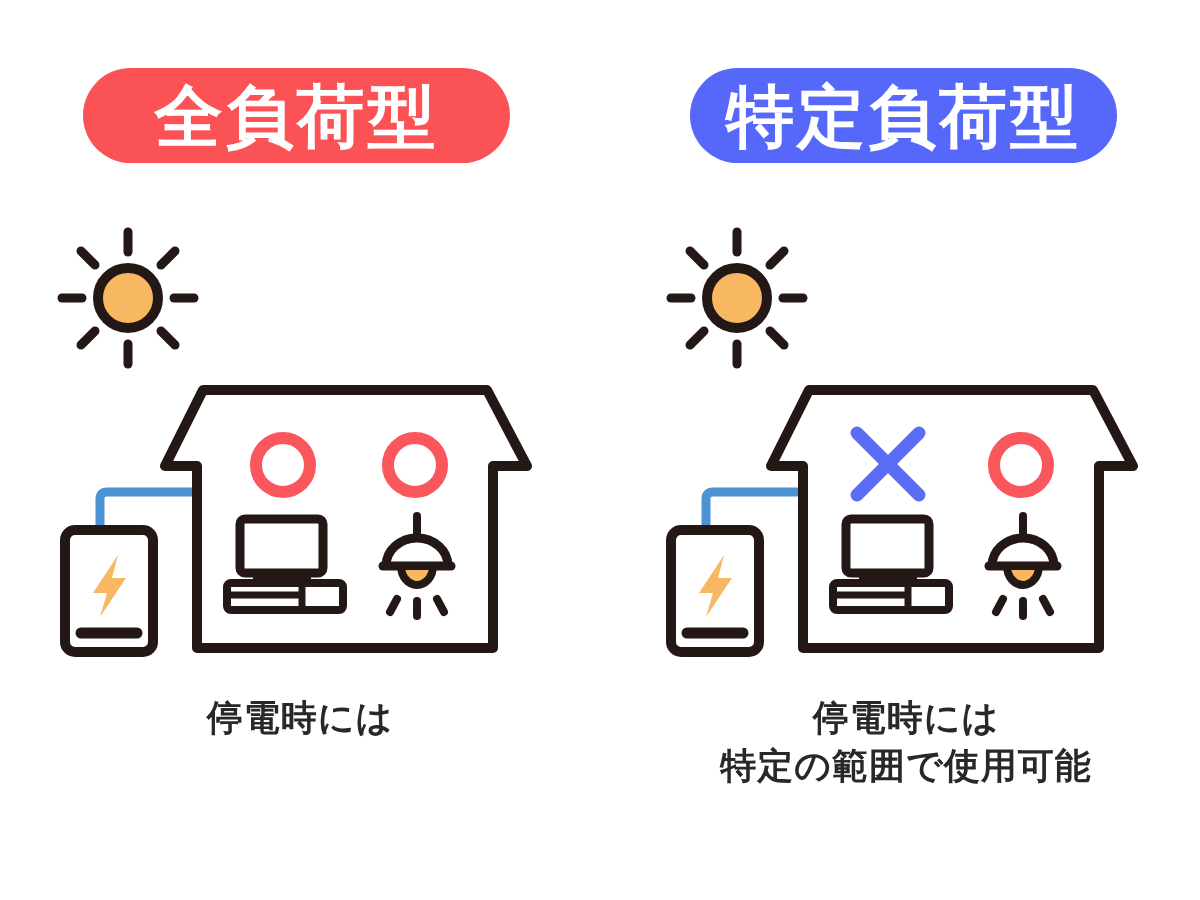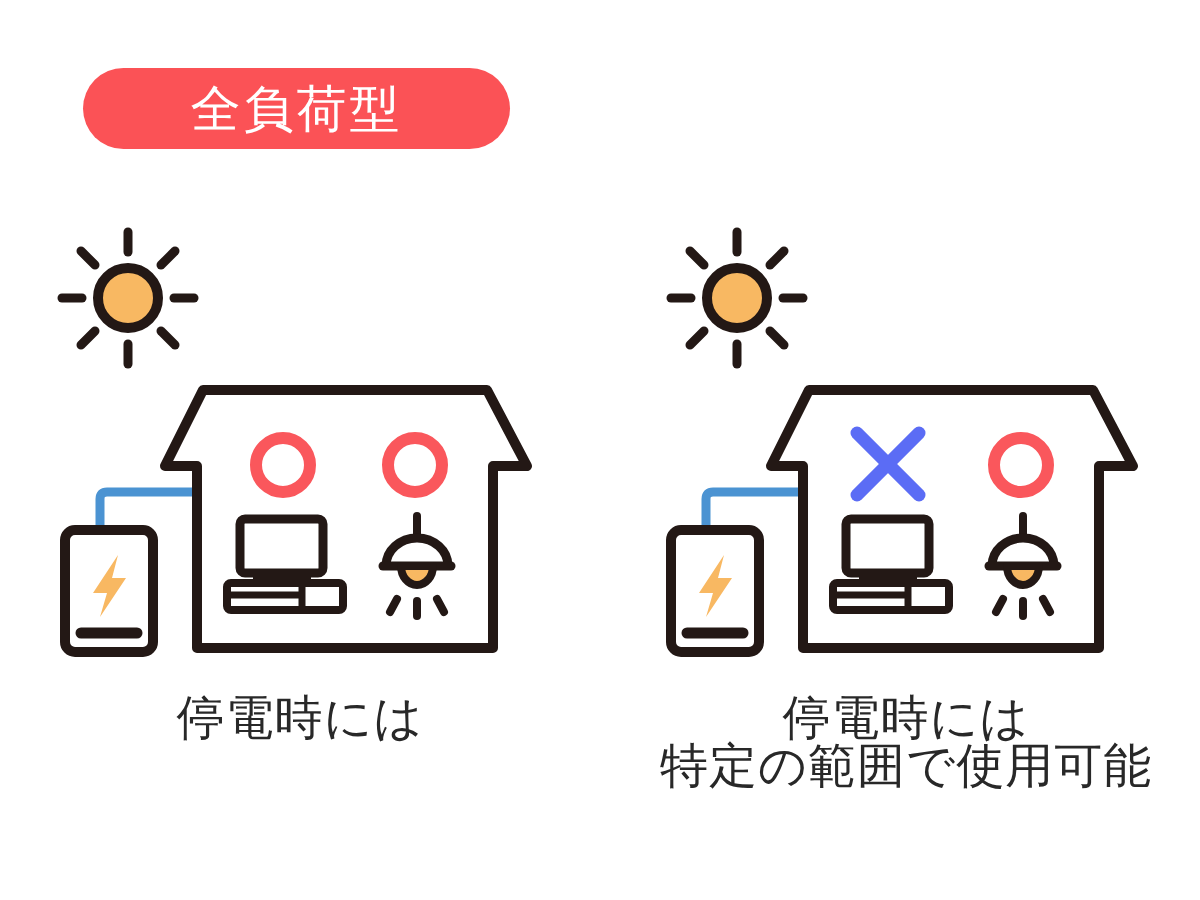--- a/index.html
+++ b/index.html
@@ -20,47 +20,47 @@
     position: relative;
     width: 1200px;
     height: 900px;
     background: var(--background);
     overflow: hidden;
   }
   .badge {
     position: absolute;
     top: 68px;
     width: 427px;
-    height: 81px;
+    height: 95px;
     border-radius: 48px;
     display: flex;
     align-items: center;
     justify-content: center;
     color: #ffffff;
-    font-size: 50px;
-    font-weight: normal;
+    font-size: 68px;
+    font-weight: bold;
     letter-spacing: 3px;
     line-height: 1;
   }
   .badge-left  { left: 83px;  background: var(--badge-red); }
   .badge-right { left: 690px; background: var(--badge-blue); }
   .illustration {
     position: absolute;
     left: 0; top: 0;
     width: 1200px;
     height: 900px;
   }
   .caption {
     position: absolute;
     top: 694px;
     width: 600px;
     text-align: center;
     color: var(--caption-text);
-    font-size: 48px;
-    font-weight: normal;
+    font-size: 36px;
+    font-weight: bold;
     letter-spacing: 1px;
     line-height: 48px;
   }
   .caption-left  { left: 0; }
   .caption-right { left: 606px; }
 
   
   .outline-shape { fill: #ffffff; stroke: var(--outline-dark); }
   .dark-line     { fill: none;    stroke: var(--outline-dark); }
   .orange-fill   { fill: var(--accent-orange); }
@@ -70,20 +70,21 @@
   .mark-ng       { fill: none; stroke: var(--mark-ng-blue); }
   .bulb-fill     { fill: var(--accent-orange); stroke: var(--outline-dark); }
 </style>
 </head>
 <body>
 
 <div class="canvas">
 
   <div class="badge badge-left">全負荷型</div>
 
+  <div class="badge badge-right">特定負荷型</div>
 
   <svg class="illustration" viewBox="0 0 1200 900">
 
     <g>
       <path class="wire" d="M100 534 L100 499 Q100 492 107 492 L199 492" stroke-width="9" stroke-linecap="round"></path>
 
       <g>
         <rect class="outline-shape" x="65" y="530" width="88" height="122" rx="10" stroke-width="10"></rect>
         <path class="orange-fill" d="M118 555 L93 593 L107 593 L100 617 L126 578 L112 578 Z"></path>
         <line class="dark-line" x1="81" y1="633" x2="137" y2="633" stroke-width="11" stroke-linecap="round"></line>

